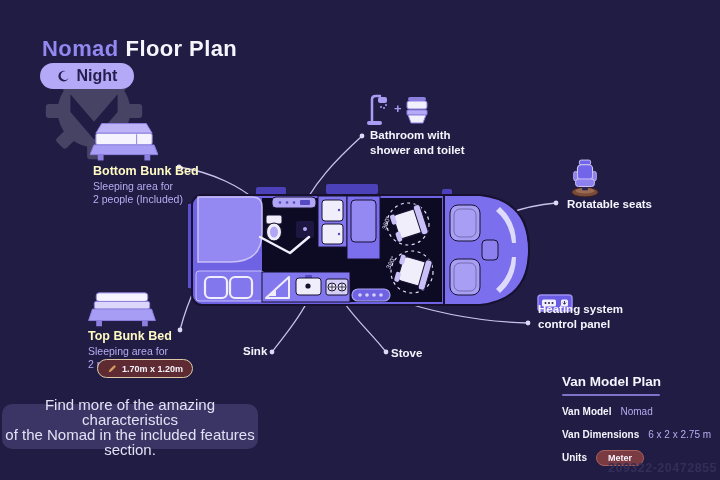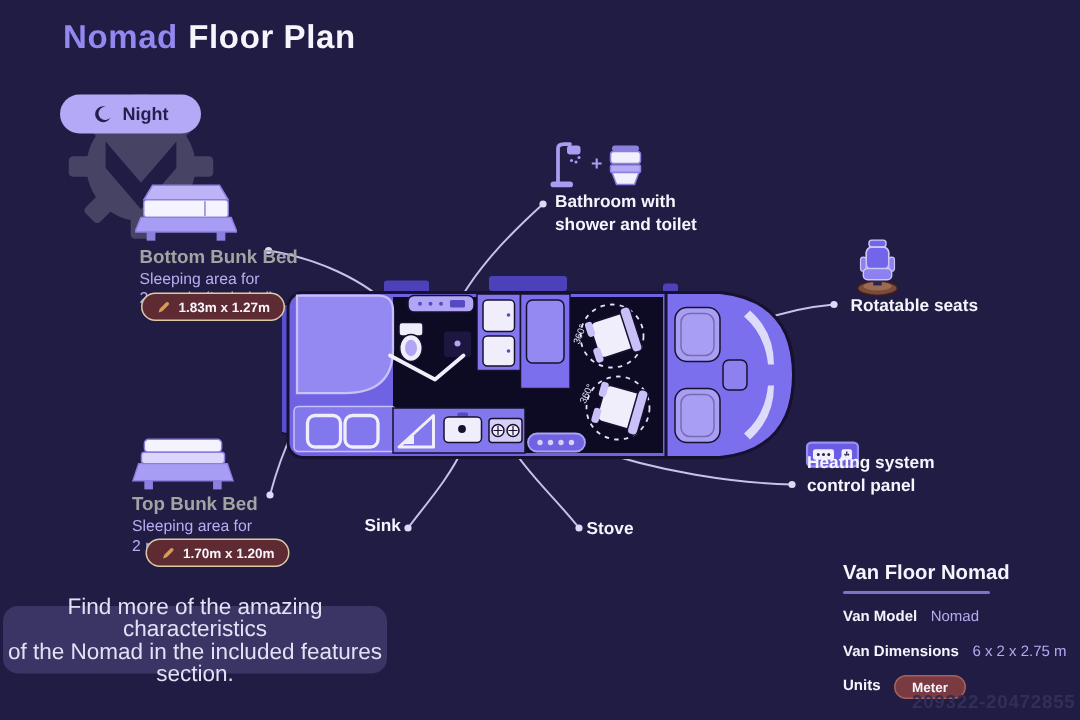--- a/index.html
+++ b/index.html
@@ -3,31 +3,31 @@
 <meta charset="utf-8">
 <style>
   html,body{margin:0;padding:0;background:#14112b;}
   .canvas{
     position:relative;width:720px;height:480px;overflow:hidden;
     background:#201c44;font-family:"Liberation Sans",sans-serif;
     -webkit-font-smoothing:antialiased;
   }
   .abs{position:absolute;}
   
-  .title{left:42px;top:12px;font-size:22px;font-weight:600;letter-spacing:.4px;}
+  .title{left:42px;top:36px;font-size:22px;font-weight:600;letter-spacing:.4px;}
   .title .accent{color:#9388f0;}
   .title .rest{color:#f6f4fd;margin-left:7px;}
   .mode-pill{
     left:40px;top:63px;width:94px;height:26px;background:#b3a9f6;border-radius:13px;
     display:flex;align-items:center;justify-content:center;gap:7px;cursor:pointer;
   }
-  .mode-pill span{color:#241f4e;font-size:12px;font-weight:bold;}
+  .mode-pill span{color:#241f4e;font-size:16px;font-weight:bold;}
   .gear-mark{left:38px;top:55px;opacity:.28;}
   
-  .co-title{font-size:12.5px;font-weight:bold;color:#a3a3a3;}
+  .co-title{font-size:12.5px;font-weight:bold;color:#fef9c3;}
   .co-desc{font-size:10.5px;line-height:13px;color:#b7aef2;}
   .dim-badge{
     display:inline-flex;align-items:center;gap:5px;height:15px;padding:1px 9px;
     background:#5f2b33;border:1.5px solid #dcc9a6;border-radius:10px;
     color:#f6f4fd;font-size:9px;font-weight:bold;cursor:pointer;white-space:nowrap;
   }
   .pointer-label{font-size:11.5px;font-weight:bold;color:#f6f4fd;line-height:14.5px;}
   .plus{color:#a79df2;font-size:13px;font-weight:bold;}
   
   .info-box{
@@ -218,26 +218,20 @@
     <path d="M48,14 V24" stroke="#8b7fe0"></path>
     <path d="M4,25 L66,25 L70,35 L0,35 Z" fill="#a89df4" stroke="#8b7fe0"></path>
     <rect x="8" y="35" width="6" height="6" fill="#8b7fe0"></rect>
     <rect x="56" y="35" width="6" height="6" fill="#8b7fe0"></rect>
   </svg>
   <div class="abs co-title" style="left:93px;top:164px;">Bottom Bunk Bed</div>
   <div class="abs co-desc" style="left:93px;top:180px;">
     <div>Sleeping area for</div>
     <div>2 people (Included)</div>
   </div>
-  <div class="abs dim-badge" style="left:94px;top:195px;">
-    <svg width="10" height="10" viewBox="0 0 12 12">
-      <path d="M2,10 L3,7 L8,2 a1.4,1.4 0 0 1 2,2 L5,9 Z" fill="#d79b5f"></path>
-    </svg>
-    <span>1.83m x 1.27m</span>
-  </div>
 
   <svg class="abs" style="left:365px;top:93px;" width="26" height="32" viewBox="0 0 26 32">
     <path d="M7,29 V6 Q7,3 11,3 H15" stroke="#a79df2" stroke-width="2.5" fill="none" stroke-linecap="round"></path>
     <rect x="13" y="4" width="9" height="6" rx="2" fill="#a79df2"></rect>
     <circle cx="16" cy="14" r="1" fill="#a79df2"></circle>
       <circle cx="19" cy="15" r="1" fill="#a79df2"></circle>
       <circle cx="21" cy="12" r="1" fill="#a79df2"></circle>
     <rect x="2" y="28" width="15" height="4" rx="2" fill="#a79df2"></rect>
   </svg>
   <div class="abs plus" style="left:394px;top:101px;">+</div>
@@ -299,21 +293,21 @@
     <div>Heating system</div>
     <div>control panel</div>
   </div>
 
   <div class="abs info-box">
     <div>Find more of the amazing characteristics</div>
     <div>of the Nomad in the included features section.</div>
   </div>
 
   <div class="abs spec">
-    <div class="spec-title">Van Floor Nomad</div>
+    <div class="spec-title">Van Model Plan</div>
     <div class="spec-rule"></div>
     <div class="spec-row">
       <span class="spec-label">Van Model</span>
       <span class="spec-value">Nomad</span>
     </div>
     <div class="spec-row">
       <span class="spec-label">Van Dimensions</span>
       <span class="spec-value">6 x 2 x 2.75 m</span>
     </div>
     <div class="spec-row">

